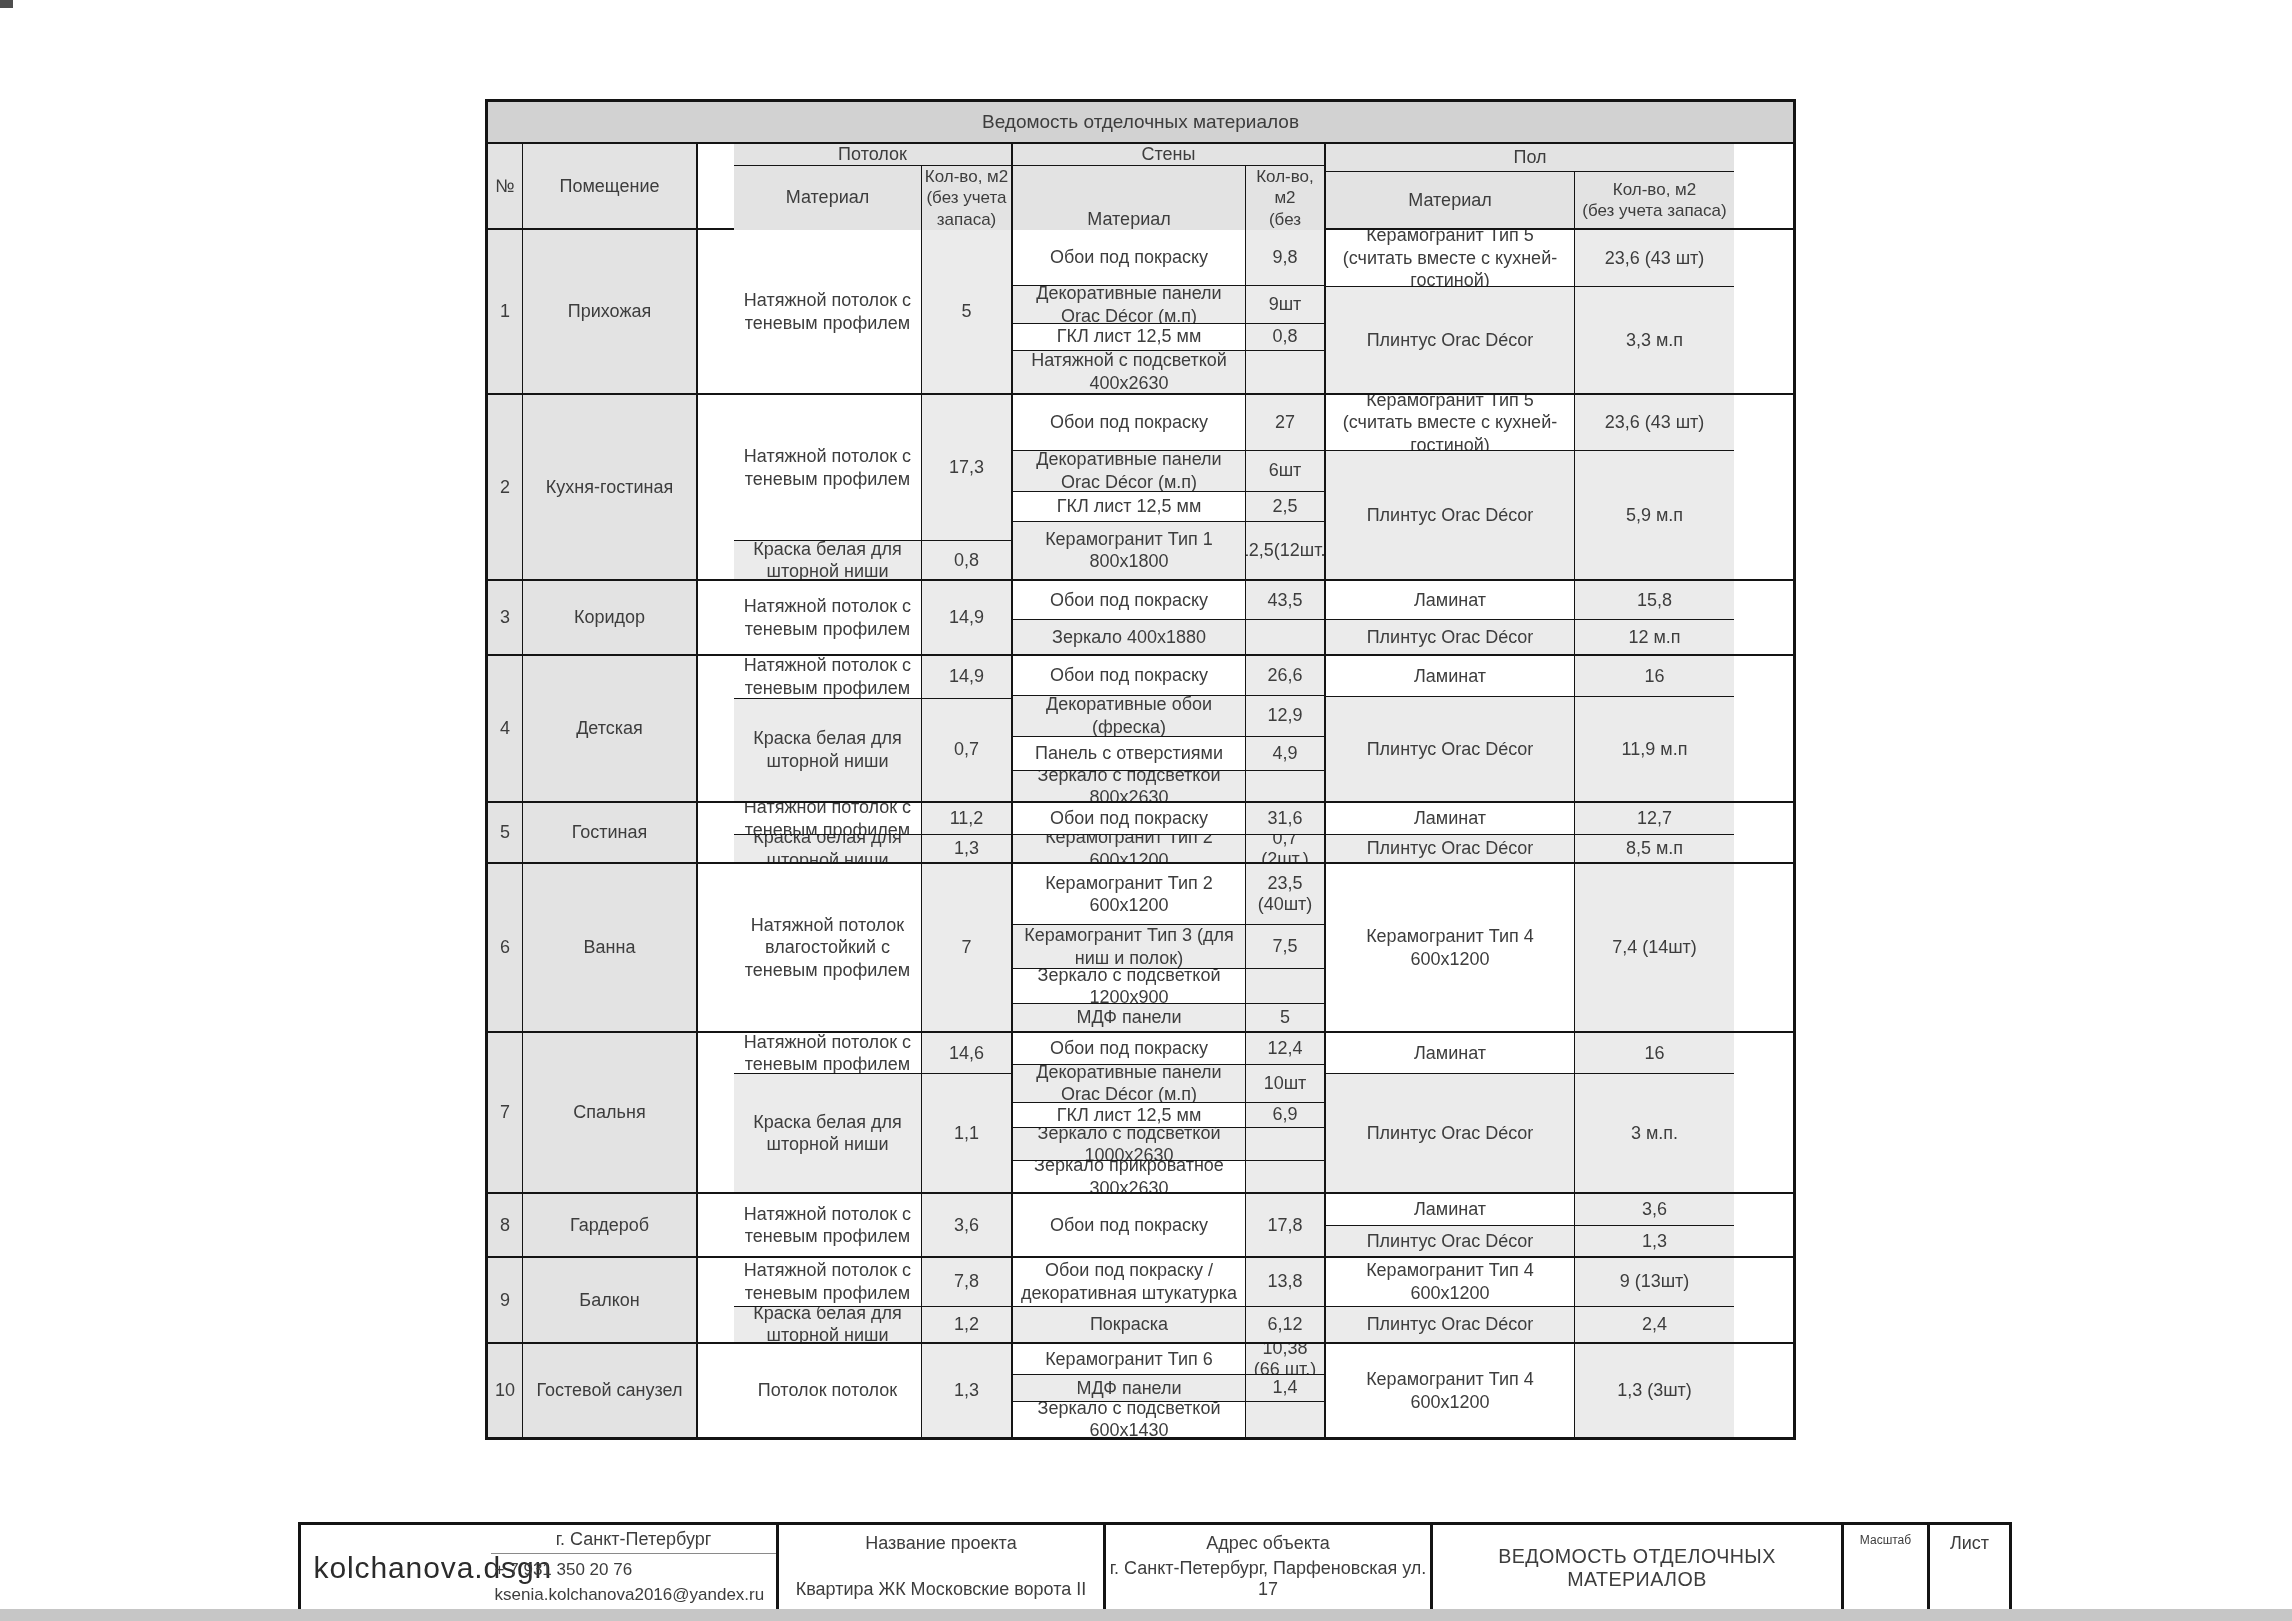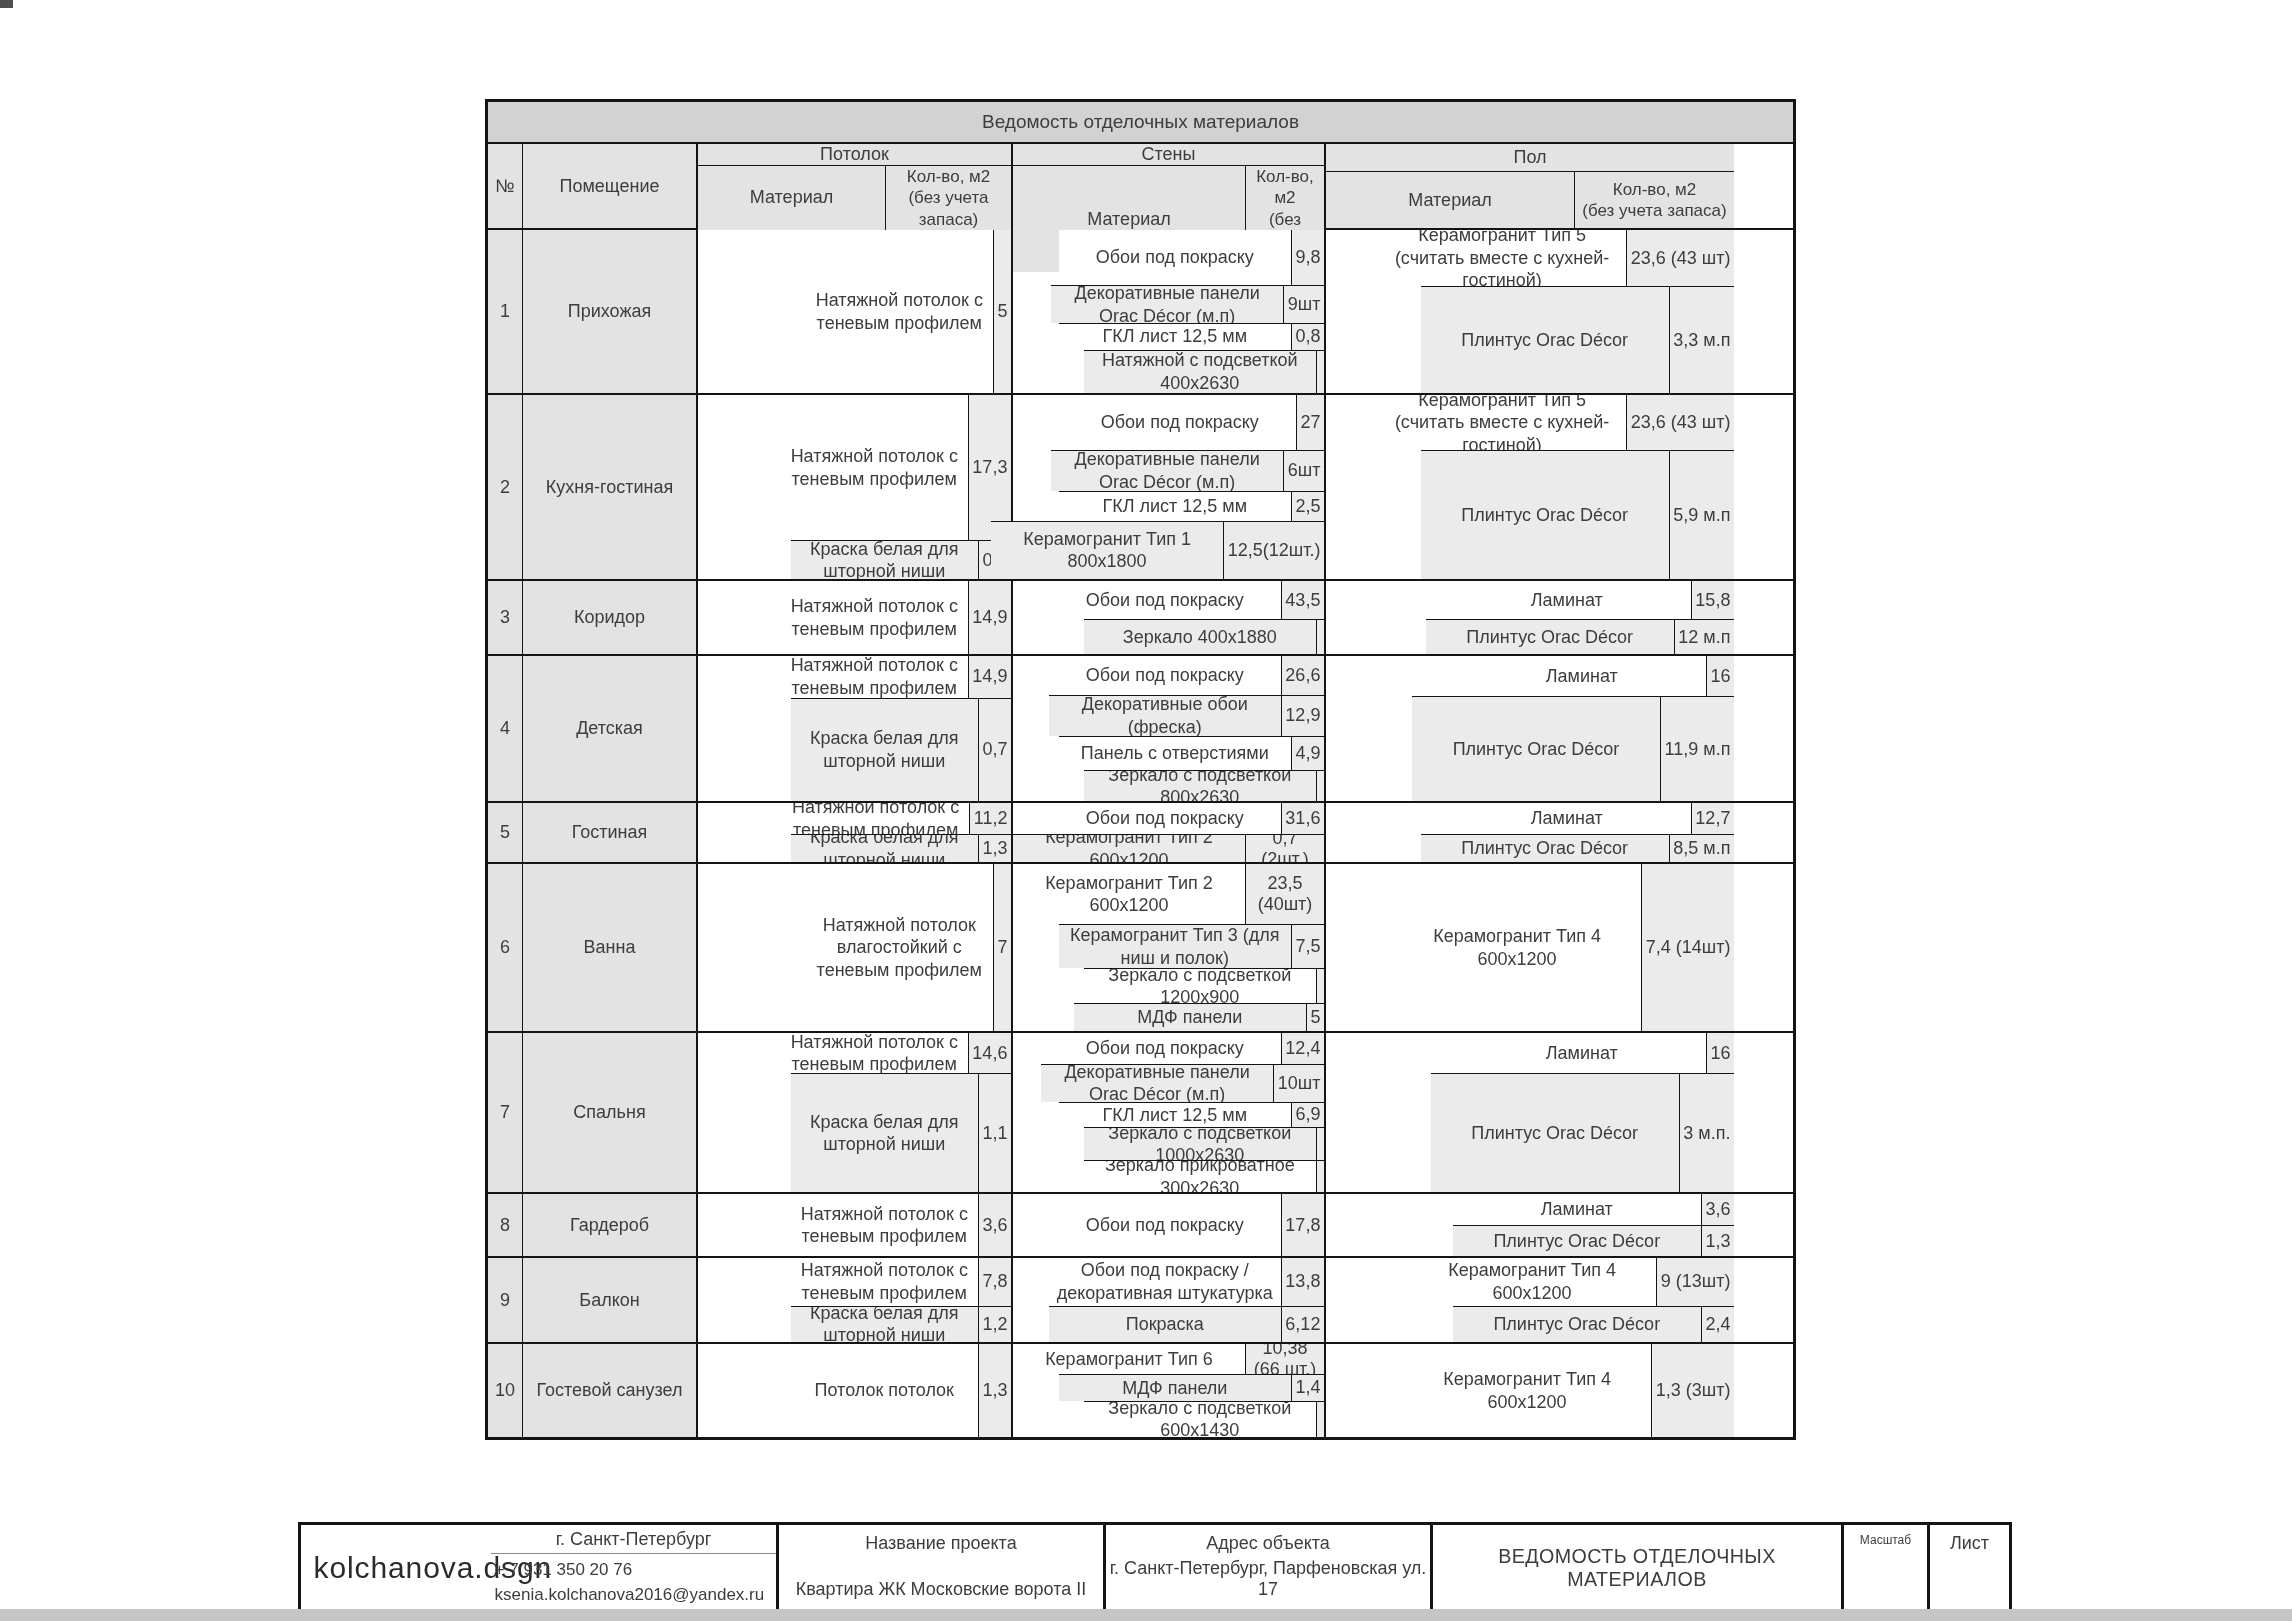--- a/index.html
+++ b/index.html
@@ -27,22 +27,22 @@
     display:flex;align-items:center;justify-content:center;font-size:18px;}
   .hqty{background:#e3e3e3;flex:1;display:flex;align-items:center;justify-content:center;
     text-align:center;font-size:17px;line-height:1.25;white-space:pre-line;}
 
   .trow{display:flex;}
   .trow + .trow{border-top:2.7px solid #141414;}
   .cell-num{width:35px;background:#e3e3e3;border-right:1.3px solid #141414;box-sizing:border-box;
     display:flex;align-items:center;justify-content:center;font-size:18px;}
   .cell-room{width:175px;background:#e3e3e3;border-right:2.7px solid #141414;box-sizing:border-box;
     display:flex;align-items:center;justify-content:center;text-align:center;font-size:18px;padding:0 5.4px;}
-  .grp{display:flex;flex-direction:column;box-sizing:border-box;align-items:flex-end;}
-  .grp-ceiling{width:315px;border-right:2.7px solid #141414;}
+  .grp{display:flex;flex-direction:column;box-sizing:border-box;}
+  .grp-ceiling{width:315px;border-right:2.7px solid #141414;padding-left:36px;}
   .grp-walls{width:313px;border-right:2.7px solid #141414;}
   .grp-floor{width:408px;}
   .sub{display:flex;min-height:0;overflow:hidden;}
   .sub + .sub{border-top:1.3px solid #141414;}
   .mat{display:flex;align-items:center;justify-content:center;text-align:center;
     background:#fff;font-size:18px;line-height:1.25;padding:0.9px 7.2px;box-sizing:border-box;
     border-right:1.3px solid #141414;overflow:hidden;}
   .qty{flex:1;display:flex;align-items:center;justify-content:center;text-align:center;
     background:#ebebeb;font-size:18px;padding:0.9px 3.6px;box-sizing:border-box;overflow:hidden;}
   .cmat{width:188px;}

